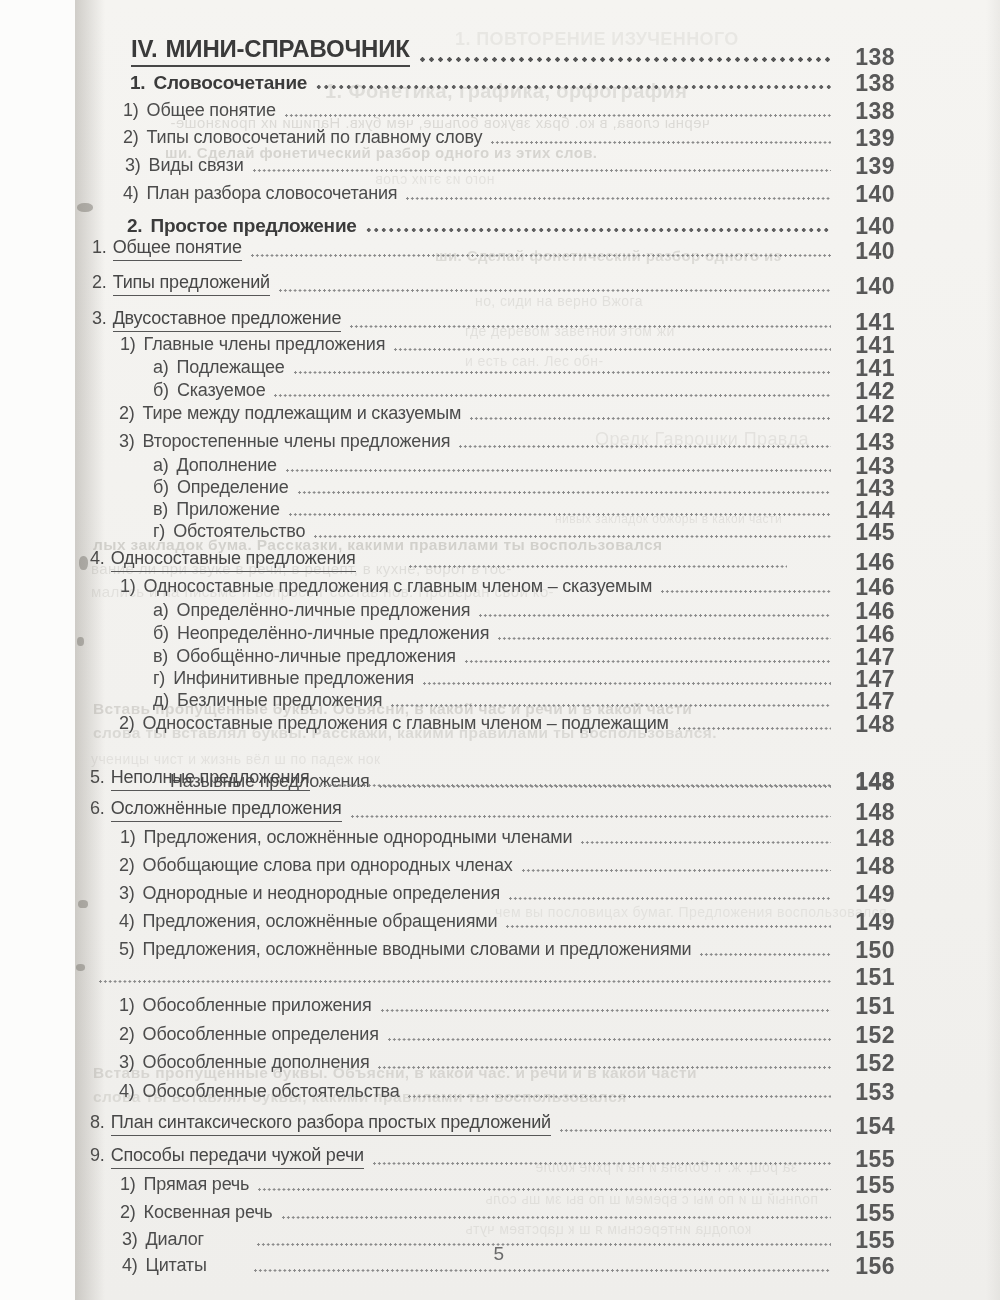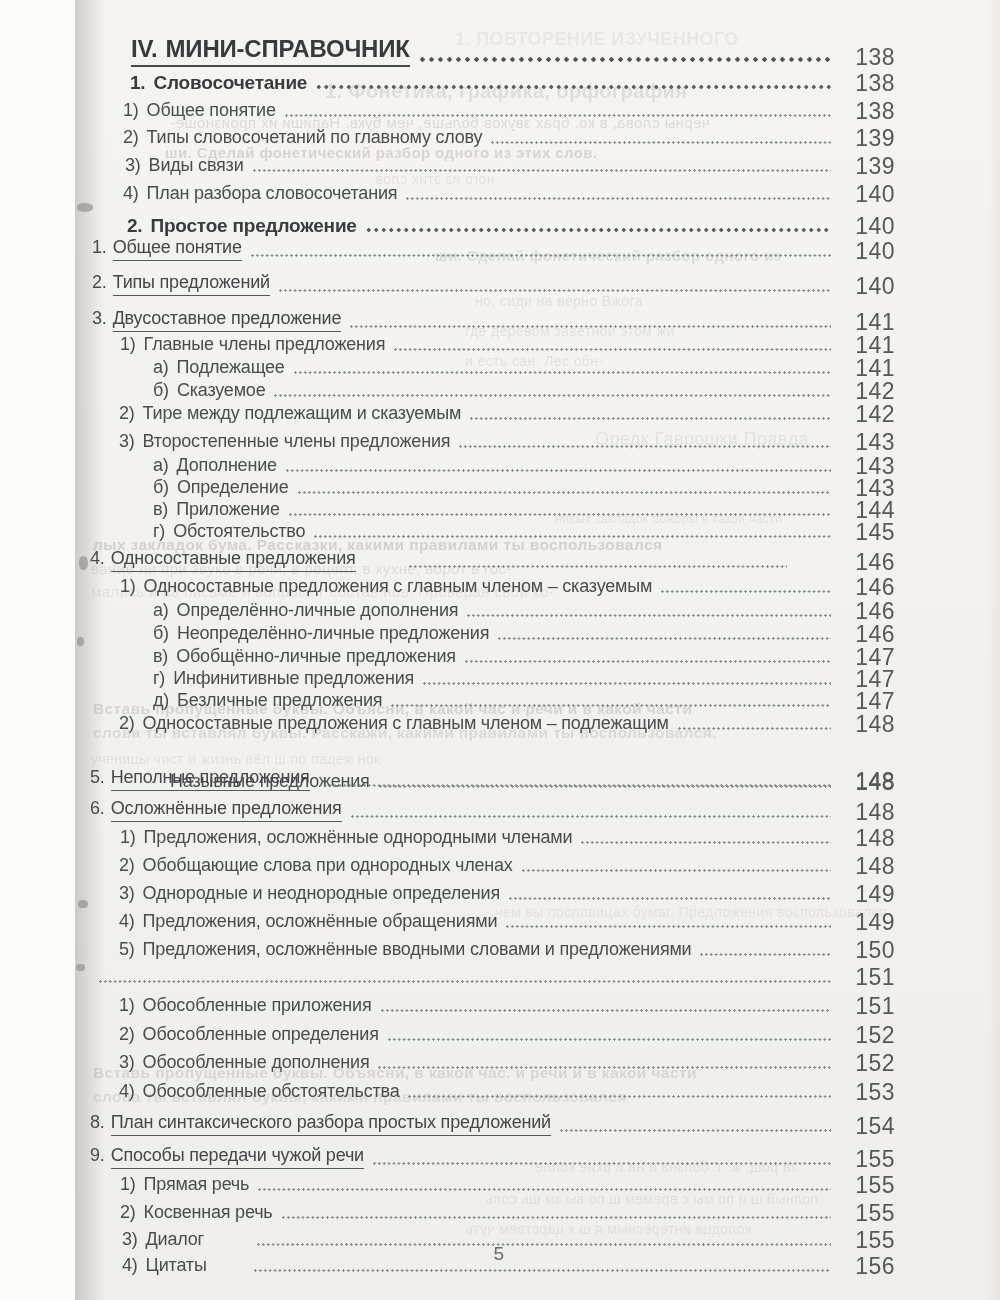--- a/index.html
+++ b/index.html
@@ -32,21 +32,21 @@
   .lbl{display:flex;align-items:baseline;line-height:21px;white-space:nowrap;}
   .num{margin-right:8px;white-space:pre;}
   .num:empty{display:none;margin:0;}
   .dots{
     flex:1 1 auto;height:3px;align-self:flex-end;margin:0 10px 4px 8px;
     background-image:radial-gradient(circle,#8a8a8a 1px,rgba(0,0,0,0) 1.35px);
     background-size:4.9px 3px;background-repeat:repeat-x;background-position:left bottom;
   }
   .pg{
     width:54px;text-align:right;font-size:23px;line-height:20px;
-    color:#585858;letter-spacing:.5px;font-weight:400;white-space:nowrap;
+    color:#585858;letter-spacing:.5px;font-weight:700;white-space:nowrap;
   }
   
   .t-part{font-weight:bold;color:#3b3b3b;font-size:19px;}
   .t-part .dots{height:4px;background-image:radial-gradient(circle,#5f5f5f 1.6px,rgba(0,0,0,0) 1.95px);background-size:7.5px 4px;margin-bottom:4px;}
   
   .t-title{font-weight:bold;color:#3a3a3a;font-size:24px;}
   .t-title .lbl{line-height:26px;border-bottom:2.5px solid #474747;padding-bottom:3px;}
   .t-title .dots{height:5px;background-image:radial-gradient(circle,#565656 2px,rgba(0,0,0,0) 2.35px);background-size:9px 5px;margin-bottom:5px;}
   
   .t-section{color:#474747;}
@@ -263,21 +263,21 @@
         <span class="lbl">
           <span class="num">1)</span>
           <span class="txt">Односоставные предложения с главным членом – сказуемым</span>
         </span>
         <span class="dots"></span>
         <span class="pg">146</span>
       </div>
       <div class="row t-subsub" style="top: 600px; left: 78px;">
         <span class="lbl">
           <span class="num">а)</span>
-          <span class="txt">Определённо-личные дополнения</span>
+          <span class="txt">Определённо-личные предложения</span>
         </span>
         <span class="dots"></span>
         <span class="pg">146</span>
       </div>
       <div class="row t-subsub" style="top: 623px; left: 78px;">
         <span class="lbl">
           <span class="num">б)</span>
           <span class="txt">Неопределённо-личные предложения</span>
         </span>
         <span class="dots"></span>

